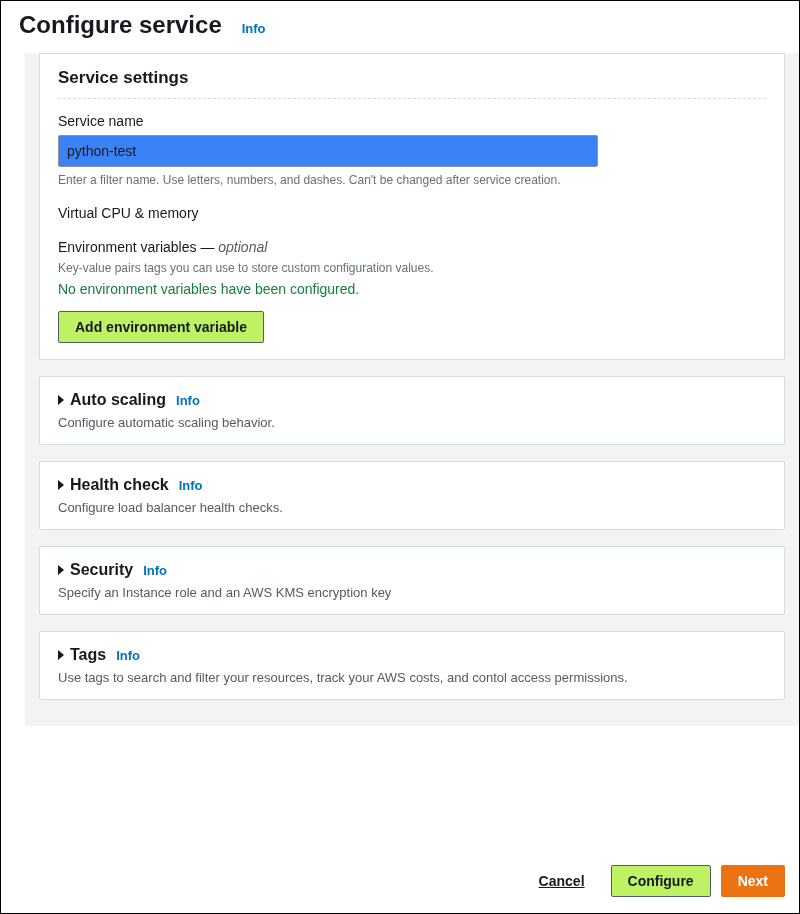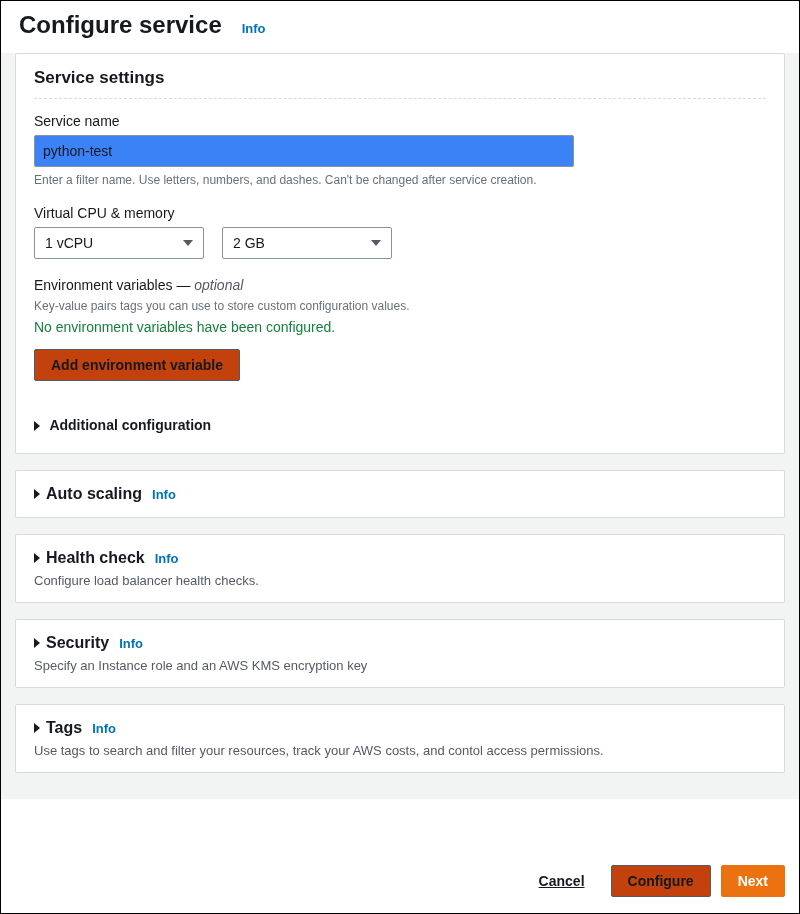--- a/index.html
+++ b/index.html
@@ -33,20 +33,21 @@
     color: #16191f;
   }
   .info-link {
     color: #0073bb;
     font-size: 13px;
     font-weight: 600;
     cursor: pointer;
   }
   .panel-wrap {
     padding: 0 14px 10px 14px;
+    margin-left: 24px;
   }
   .panel {
     border: 1px solid #d5dbdb;
     background: #fff;
     border-radius: 2px;
     margin-bottom: 16px;
   }
   .panel-header {
     padding: 14px 18px 10px 18px;
   }
@@ -126,21 +127,21 @@
     margin-top: 6px;
   }
   .btn {
     display: inline-flex;
     align-items: center;
     justify-content: center;
     height: 32px;
     padding: 0 16px;
     border: 1px solid #545b64;
     border-radius: 2px;
-    background: #c2410c;
+    background: #bef264;
     font-weight: 700;
     font-size: 14px;
     color: #16191f;
     cursor: pointer;
   }
   .btn-primary {
     background: #ec7211;
     border-color: #ec7211;
     color: #fff;
     text-align: center;
@@ -204,59 +205,46 @@
       <hr class="divider">
       <div class="panel-body">
         
         <div class="field-label">Service name</div>
         <input type="text" class="text-input" value="python-test" style="">
         <div class="help-text">Enter a filter name. Use letters, numbers, and dashes. Can't be changed after service creation.</div>
 
         
         <div class="row-gap">
           <div class="field-label">Virtual CPU &amp; memory</div>
-          <div class="select-row">
-            <div class="fake-select">
-              <span>1 vCPU</span>
-              <span class="triangle-down"></span>
-            </div>
-            <div class="fake-select">
-              <span>2 GB</span>
-              <span class="triangle-down"></span>
-            </div>
-          </div>
         </div>
 
         
         <div class="row-gap">
           <div class="field-label">
             <span>Environment variables</span> — <span class="optional">optional</span>
           </div>
           <div class="help-text" style="margin-top:2px">Key-value pairs tags you can use to store custom configuration values.</div>
           <div class="envvar-empty">No environment variables have been configured.</div>
           <div style="margin-top:14px">
             <button class="btn">Add environment variable</button>
           </div>
         </div>
 
         
-        <div class="additional-config" style="padding-left:0;margin-top:22px;">
-          <span class="triangle-right"></span>
-          <span>Additional configuration</span>
-        </div>
       </div>
     </div>
 
     <div class="panel collapsible-panel">
       <div class="panel-body-tight">
         <div class="expand-row">
           <span class="triangle-right"></span>
           <span>Auto scaling</span>
           <span class="info-link">Info</span>
         </div>
+        <div class="panel-small-desc">Configure automatic scaling behavior.</div>
       </div>
     </div>
 
     <div class="panel collapsible-panel">
       <div class="panel-body-tight">
         <div class="expand-row">
           <span class="triangle-right"></span>
           <span>Health check</span>
           <span class="info-link">Info</span>
         </div>

